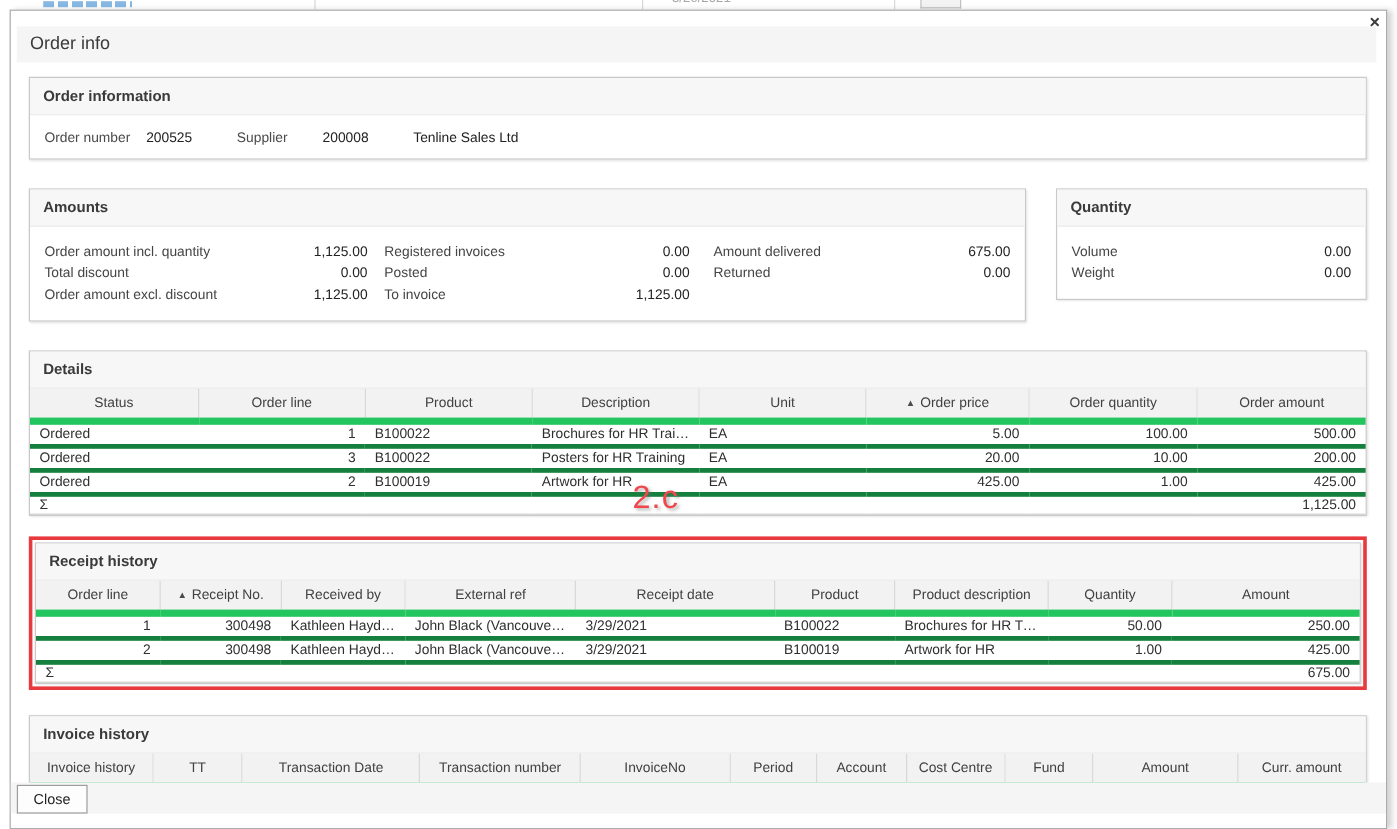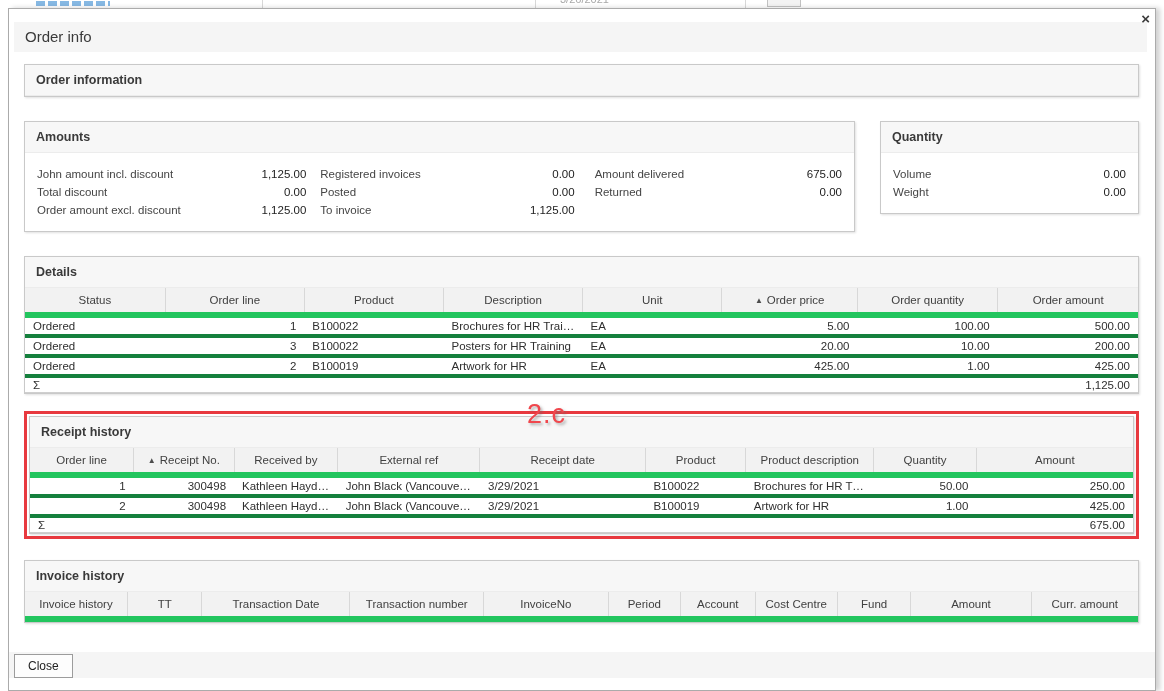--- a/index.html
+++ b/index.html
@@ -96,29 +96,36 @@
 </div>
 
 <div class="modal">
   <span class="modal-close">×</span>
   <div class="modal-title">Order info</div>
 
   <div class="content">
 
     <div class="card oi-card">
       <div class="card-header">Order information</div>
+      <div class="oi-body">
+        <span class="lbl">Order number</span>
+        <span class="v1">200525</span>
+        <span class="lbl l2">Supplier</span>
+        <span class="v2">200008</span>
+        <span class="v3">Tenline Sales Ltd</span>
+      </div>
     </div>
 
     <div class="row2">
       <div class="card amounts-card">
         <div class="card-header">Amounts</div>
         <div class="amounts-body">
           <div class="pair-col pc1">
             <div class="pair">
-              <span class="lbl">John amount incl. discount</span>
+              <span class="lbl">Order amount incl. quantity</span>
               <span class="val">1,125.00</span>
             </div>
             <div class="pair">
               <span class="lbl">Total discount</span>
               <span class="val">0.00</span>
             </div>
             <div class="pair">
               <span class="lbl">Order amount excl. discount</span>
               <span class="val">1,125.00</span>
             </div>

